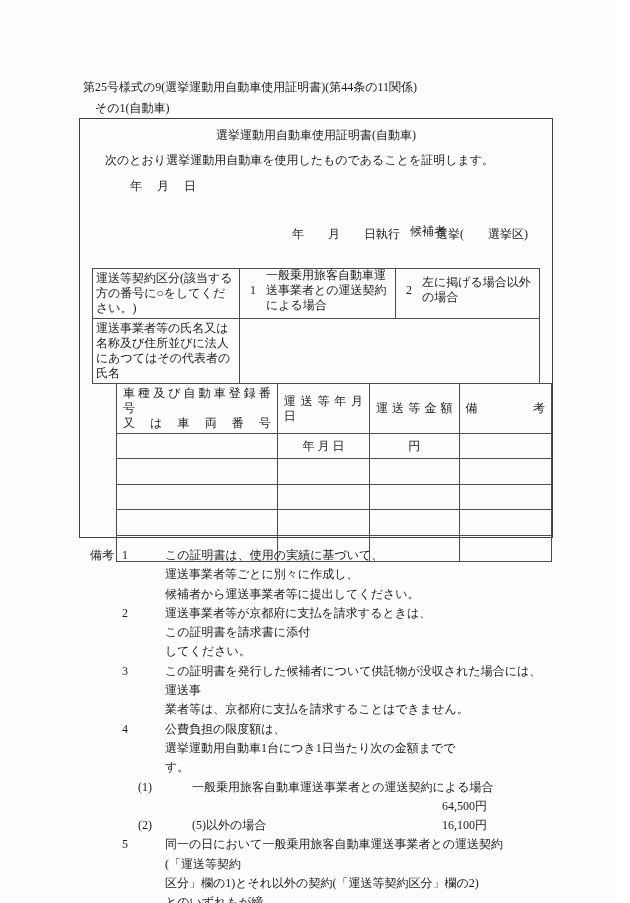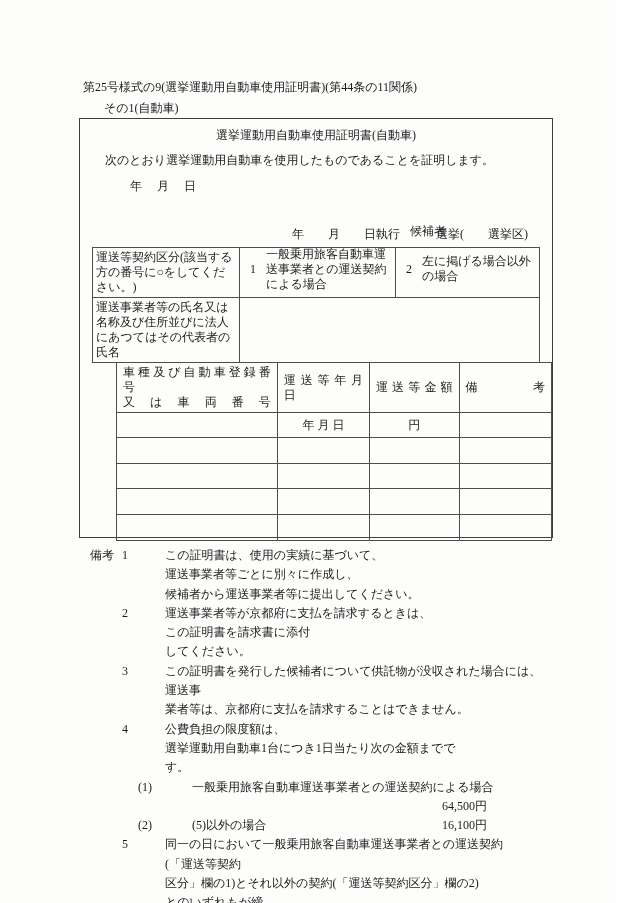--- a/index.html
+++ b/index.html
@@ -7,36 +7,36 @@
     position:relative;
     width:616px;height:903px;
     background:#fdfdfc;
     font-family:"Liberation Serif","DejaVu Serif",serif;
     color:#1b1b1b;
     font-size:12px;
     overflow:hidden;
   }
   .line{position:absolute;white-space:pre;line-height:14px;}
   .form-no{left:83px;top:80px;}
-  .form-part{left:104px;top:101px;text-align:right;}
+  .form-part{left:95px;top:101px;text-align:right;}
 
   .cert-box{
     position:absolute;left:79px;top:118px;
     width:474px;height:420px;
     border:1px solid #3f3f3f;
     box-sizing:border-box;
   }
   .cert-title{position:absolute;top:8px;left:0;width:100%;text-align:center;white-space:pre;}
   .cert-statement{position:absolute;top:33px;left:25px;white-space:pre;}
   .issue-date{position:absolute;top:59px;left:50px;white-space:pre;}
   .election-line{position:absolute;top:77px;left:212px;white-space:pre;margin-top:30px;}
   .candidate{position:absolute;top:104px;left:330px;white-space:pre;font-family:Liberation Serif, serif;}
 
   .tables{position:absolute;top:128px;left:12px;}
-  table{border-collapse:collapse;table-layout:fixed;}
+  table{border-collapse:collapse;table-layout:fixed;margin-top:21px;}
   td{
     border:1px solid #4d4d4d;
     padding:0;vertical-align:top;
     font-size:12px;line-height:15px;
     overflow:hidden;
   }
   .t2{margin-top:-1px;margin-left:24px;}
   .c-label{padding:2px 3px;white-space:pre-line;word-break:keep-all;}
   .opt{display:flex;align-items:center;height:100%;}
   .opt-num{flex:none;width:26px;text-align:center;}

